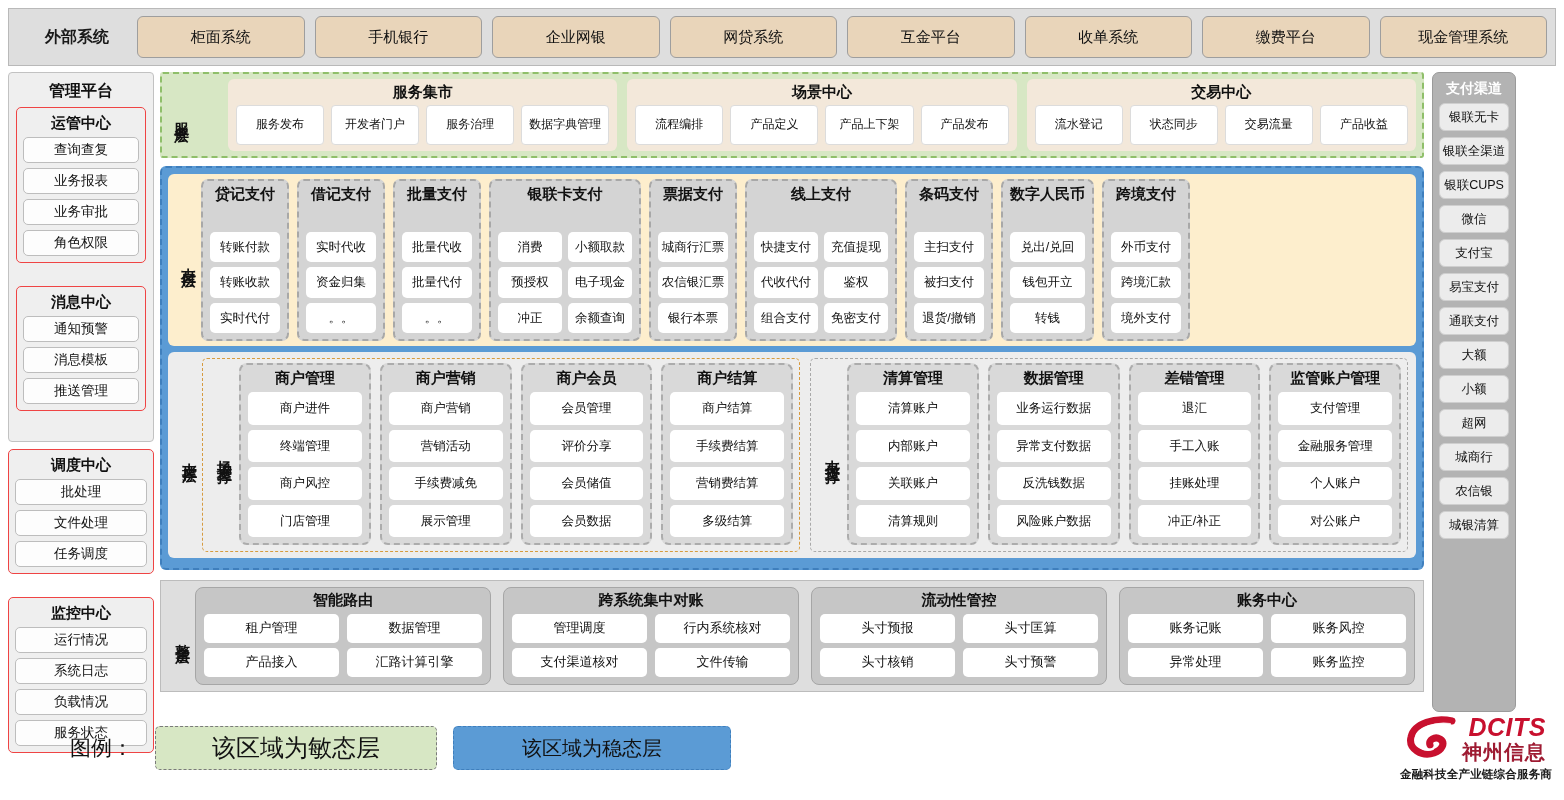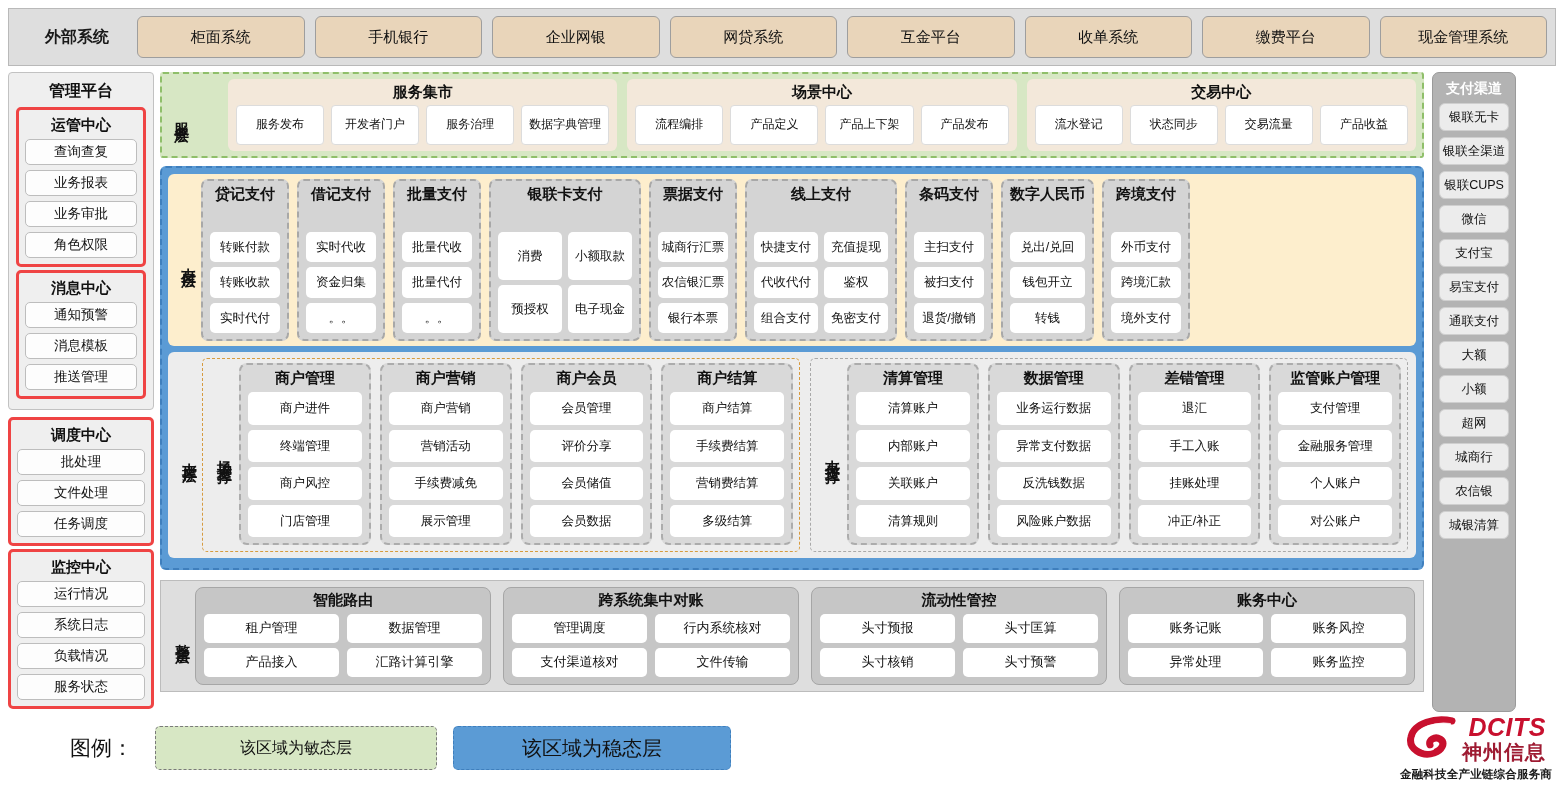--- a/index.html
+++ b/index.html
@@ -57,24 +57,24 @@
     border-radius: 4px;
     padding: 5px 7px 7px 7px;
     margin-bottom: 7px;
   }
   .lpanel-title {
     text-align: center; font-weight: bold; font-size: 16px;
     color: #111; padding: 3px 0 5px 0;
   }
   .lgroup {
     background: #efefef;
-    border: 3px solid #ef4444;
+    border: 1px solid #ef4444;
     border-radius: 5px;
     padding: 4px 6px 6px 6px;
-    margin-bottom: 3px;
+    margin-bottom: 23px;
   }
   .lgroup-title {
     text-align: center; font-weight: bold; font-size: 15px;
     color: #111; padding: 2px 0 4px 0;
   }
   .lbtn {
     height: 26px;
     background: #fdfdfd;
     border: 1px solid #bdbdbd;
     border-radius: 5px;
@@ -258,21 +258,21 @@
   
   .legend {
     position: absolute; left: 70px; top: 726px;
     display: flex; align-items: center; gap: 16px;
   }
   .legend-label { font-size: 21px; color: #111; margin-right: 6px; }
   .legend-agile {
     width: 282px; height: 44px;
     background: #d7e7c4;
     border: 1px dashed #7a7a7a;
-    font-size: 16px; color: #111;
+    font-size: 24px; color: #111;
   }
   .legend-stable {
     width: 278px; height: 44px;
     background: #5b9bd5;
     border: 1px dashed #3f7fbd;
     font-size: 20px; color: #111;
   }
 
   
   .logo {
@@ -430,20 +430,24 @@
           <div class="pay-group g-two">
             <div class="pay-group-title">银联卡支付</div>
             <div class="pay-rows">
               <div class="pay-row">
                 <div class="chip pay-item">消费</div>
                 <div class="chip pay-item">小额取款</div>
               </div>
               <div class="pay-row">
                 <div class="chip pay-item">预授权</div>
                 <div class="chip pay-item">电子现金</div>
+              </div>
+              <div class="pay-row">
+                <div class="chip pay-item">冲正</div>
+                <div class="chip pay-item">余额查询</div>
               </div>
             </div>
           </div>
           <div class="pay-group g-one">
             <div class="pay-group-title">票据支付</div>
             <div class="pay-rows">
               <div class="pay-row">
                 <div class="chip pay-item">城商行汇票</div>
               </div>
               <div class="pay-row">

